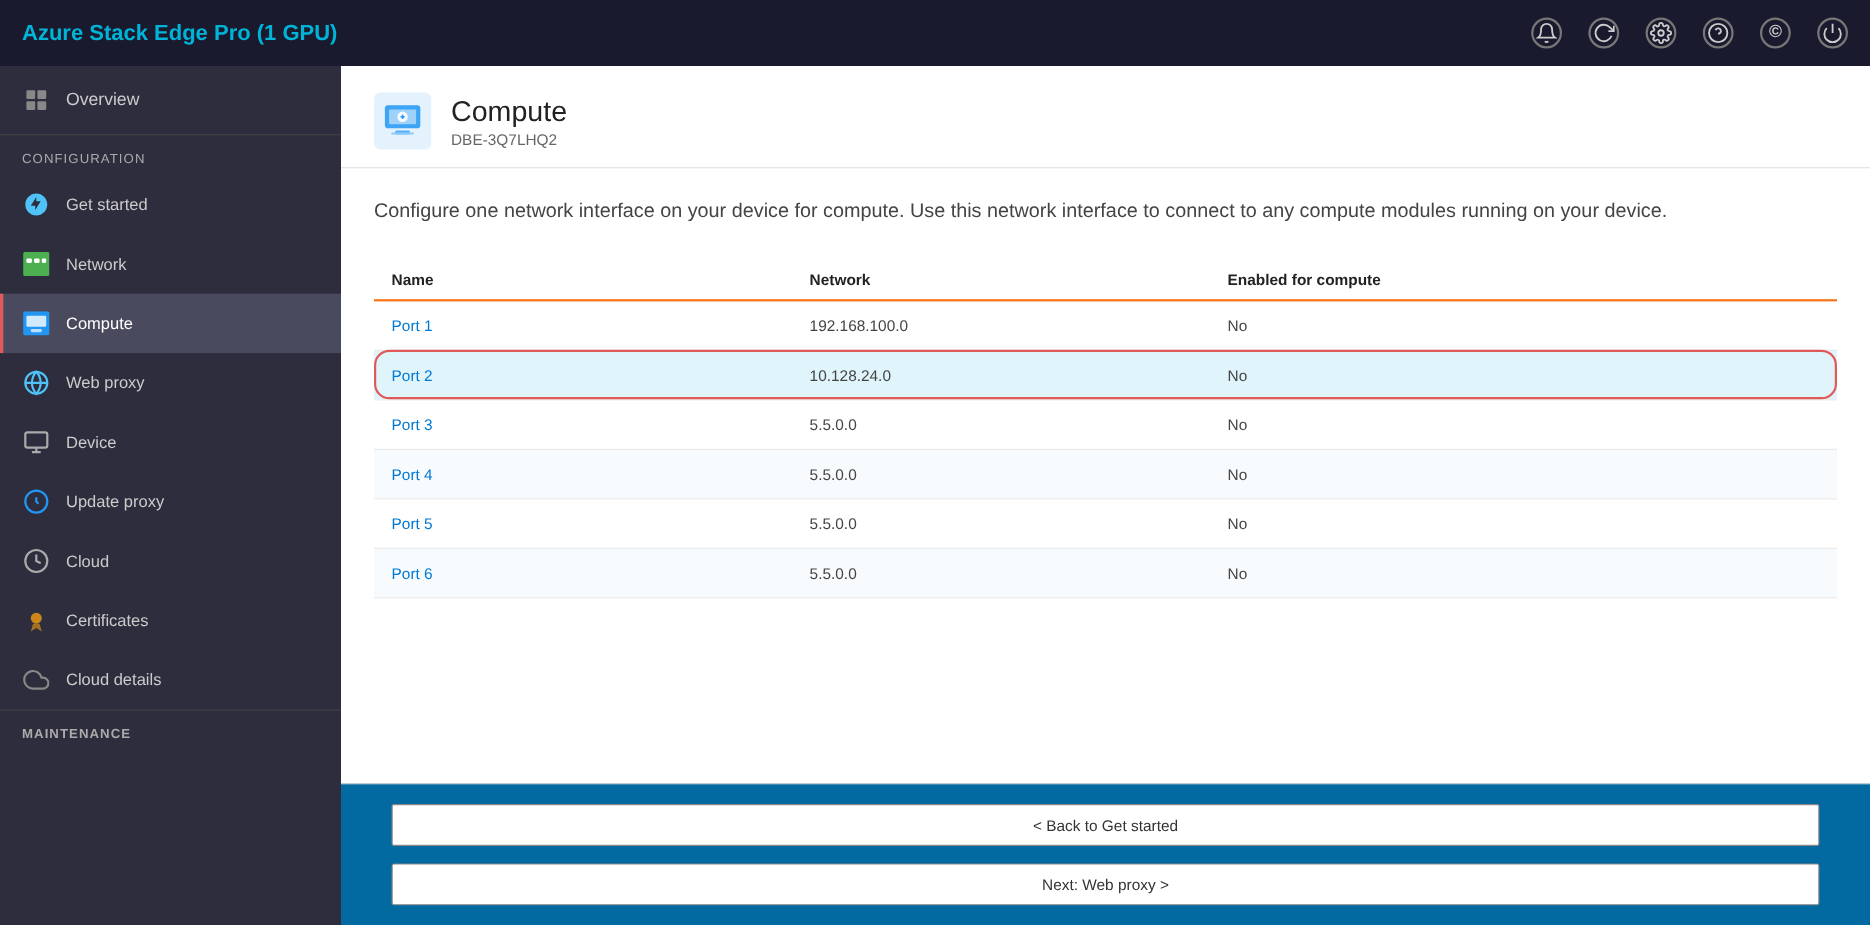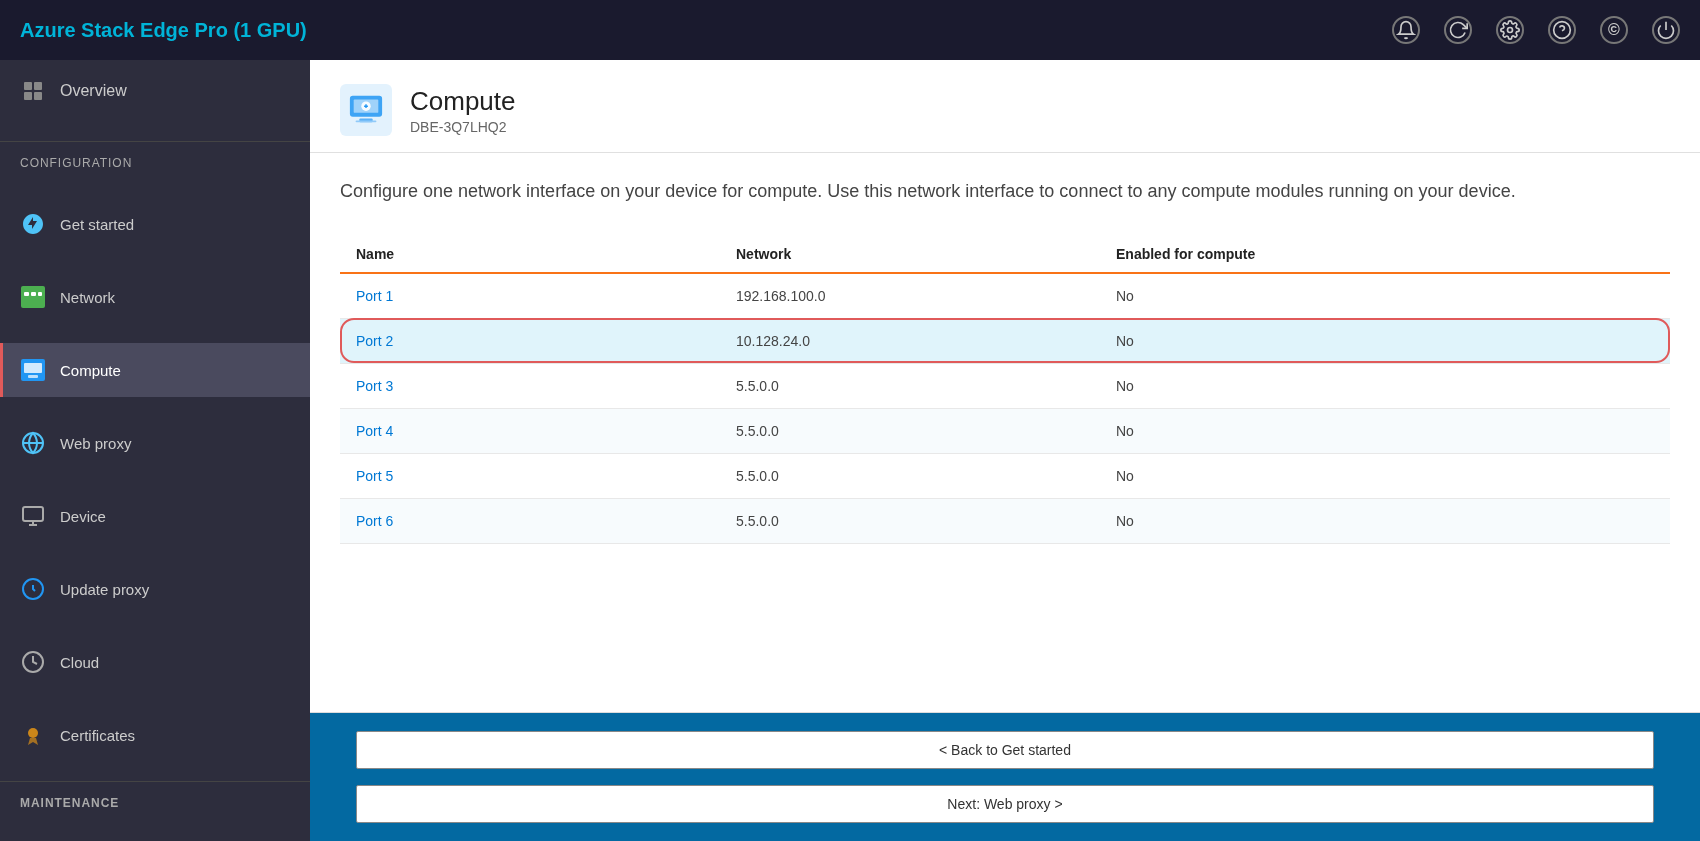--- a/index.html
+++ b/index.html
@@ -47,21 +47,20 @@
 
     
     .sidebar {
       width: 310px;
       background: #2d2d3d;
       display: flex;
       flex-direction: column;
       flex-shrink: 0;
       overflow-y: auto;
       padding-bottom: 20px;
-      gap: 19px;
     }
     .sidebar-overview {
       display: flex;
       align-items: center;
       gap: 14px;
       padding: 18px 20px;
       color: #ccc;
       font-size: 16px;
       cursor: pointer;
     }
@@ -367,20 +366,28 @@
     <div class="sidebar-item">
       <div class="sidebar-icon">
         <svg width="24" height="24" viewBox="0 0 24 24" fill="none">
             <circle cx="12" cy="10" r="5" fill="#f39c12" opacity="0.8"></circle>
             <path d="M9 15l-2 7 5-3 5 3-2-7" fill="#f39c12" opacity="0.6"></path>
           </svg>
       </div>
       <span class="sidebar-item-label">Certificates</span>
     </div>
 
+    <div class="sidebar-item">
+      <div class="sidebar-icon">
+        <svg width="24" height="24" viewBox="0 0 24 24" fill="none" stroke="#888" stroke-width="2">
+            <path d="M18 10h-1.26A8 8 0 1 0 9 20h9a5 5 0 0 0 0-10z"></path>
+          </svg>
+      </div>
+      <span class="sidebar-item-label">Cloud details</span>
+    </div>
 
     <div class="maintenance-label">MAINTENANCE</div>
 
   </div>
 
   <div class="content-area">
 
     <div class="page-header">
       <div class="page-header-icon">
         <svg width="38" height="38" viewBox="0 0 38 38" fill="none">

